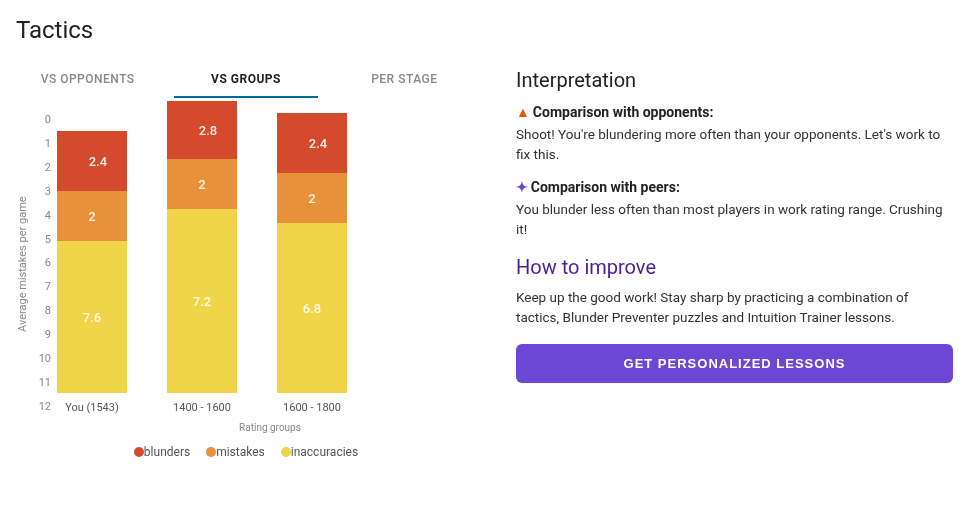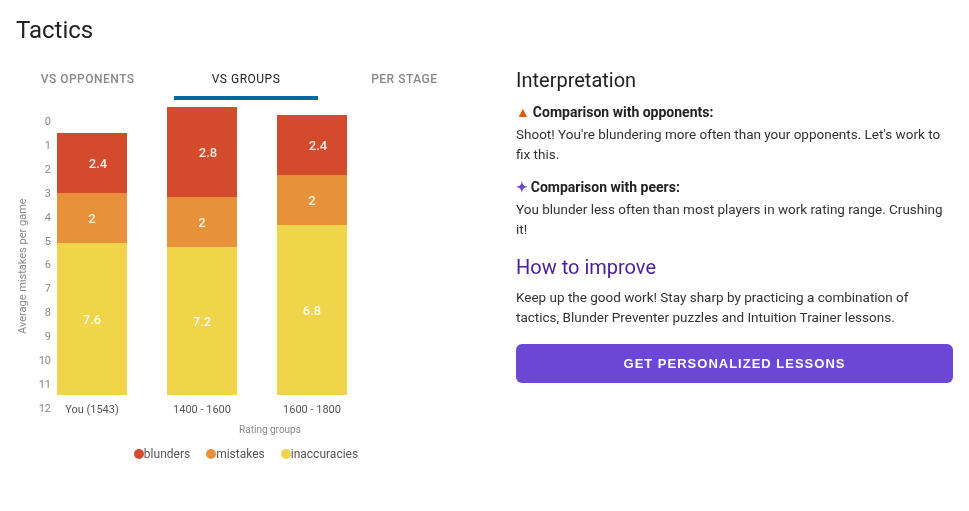--- a/index.html
+++ b/index.html
@@ -35,22 +35,22 @@
       padding: 8px 4px 10px;
       font-size: 12px;
       color: #888;
       cursor: pointer;
       letter-spacing: 0.5px;
       border-bottom: 2px solid transparent;
       font-weight: 500;
     }
     .tab.active {
       color: #222;
-      border-bottom: 4px solid #0369a1;
-      font-weight: 400;
+      border-bottom: 2px solid #0369a1;
+      font-weight: 700;
     }
     .chart-area {
       display: flex;
       align-items: flex-end;
       gap: 0;
     }
     .y-axis {
       display: flex;
       flex-direction: column-reverse;
       justify-content: space-between;
@@ -241,23 +241,23 @@
       <div class="bar-group">
             <div class="bar-stack" style="height: 300px;">
               <div class="bar-segment inaccuracy" style="height: 152px;">7.6</div>
               <div class="bar-segment mistake" style="height: 50px;">2</div>
               <div class="bar-segment blunder" style="height: 60px;">2.4</div>
             </div>
             <div class="bar-label">You (1543)</div>
           </div>
           <div class="bar-group">
             <div class="bar-stack" style="height: 300px;">
-              <div class="bar-segment inaccuracy" style="height: 148px;">7.2</div>
+              <div class="bar-segment inaccuracy" style="height: 184px;">7.2</div>
               <div class="bar-segment mistake" style="height: 50px;">2</div>
-              <div class="bar-segment blunder" style="height: 90px;">2.8</div>
+              <div class="bar-segment blunder" style="height: 58px;">2.8</div>
             </div>
             <div class="bar-label">1400 - 1600</div>
           </div>
           <div class="bar-group">
             <div class="bar-stack" style="height: 280px;">
               <div class="bar-segment inaccuracy" style="height: 170px;">6.8</div>
               <div class="bar-segment mistake" style="height: 50px;">2</div>
               <div class="bar-segment blunder" style="height: 60px;">2.4</div>
             </div>
             <div class="bar-label">1600 - 1800</div>

